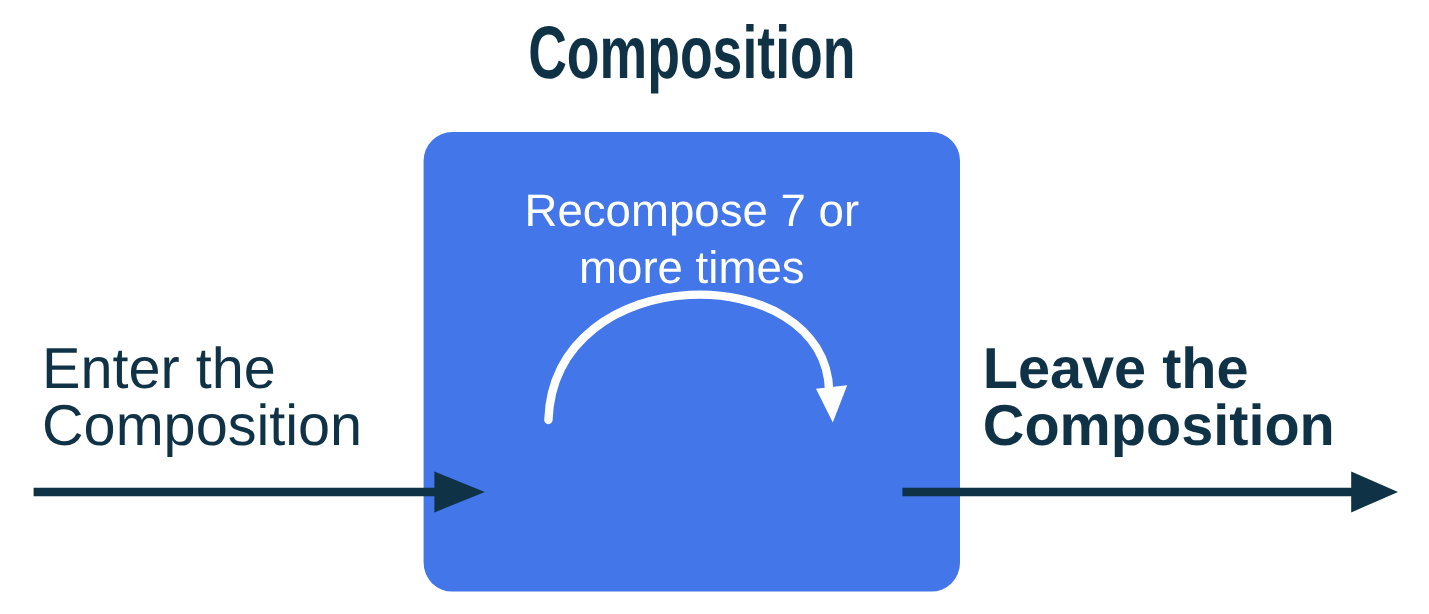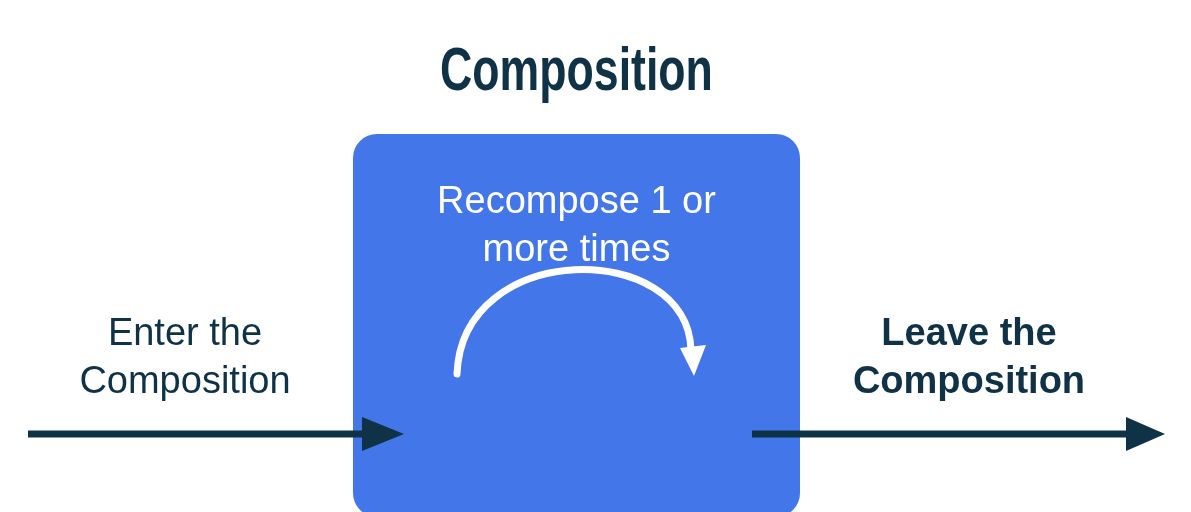--- a/index.html
+++ b/index.html
@@ -8,21 +8,21 @@
     --light-blue:#d3e9fb;
     --white:#ffffff;
     --background:#ffffff;
   }
   *{margin:0;padding:0;box-sizing:border-box;}
   html,body{background:var(--background);}
   body{
     font-family:"Liberation Sans","DejaVu Sans",sans-serif;
     width:1191px;height:512px;position:relative;overflow:hidden;
   }
-  .canvas{position:absolute;inset:0;width:1191px;height:388px;background:var(--background);margin-top:24px;}
+  .canvas{position:absolute;inset:0;width:1191px;height:388px;background:var(--background);}
 
   .diagram-title{
     position:absolute;left:353px;top:14px;width:447px;
     text-align:center;
     font-size:62px;font-weight:bold;line-height:62px;
     color:var(--navy);
     transform:scaleX(.72);transform-origin:50% 50%;
     white-space:nowrap;
   }
 
@@ -41,22 +41,22 @@
     position:absolute;left:405px;top:371px;width:347px;height:79px;
     background:var(--light-blue);border-radius:10px;
     display:flex;align-items:center;justify-content:center;
   }
   .composable-label{
     color:var(--navy);font-size:38px;line-height:79px;white-space:nowrap;
   }
 
   .side-label{
     position:absolute;top:284px;width:300px;
-    text-align:center;color:var(--navy);
-    font-size:38px;line-height:48px;white-space:pre-line;
+    color:var(--navy);
+    font-size:48px;line-height:48px;white-space:pre-line;
   }
   .side-label.enter{left:35px;}
   .side-label.leave{left:819px;font-weight:bold;}
 
   svg.overlay{
     position:absolute;left:0;top:0;width:1191px;height:512px;
     pointer-events:none;
   }
   .flow-line{stroke:var(--navy);stroke-width:7;}
   .flow-head{fill:var(--navy);stroke:none;}
@@ -64,21 +64,21 @@
   .arc-head{fill:var(--white);stroke:none;}
 </style>
 </head>
 <body>
 
 <div class="canvas">
 
   <div class="diagram-title">Composition</div>
 
   <div class="comp-box">
-    <div class="recompose-label">Recompose 1 or
+    <div class="recompose-label">Recompose 7 or
 more times</div>
   </div>
 
 
   <div class="side-label enter">Enter the
 Composition</div>
 
   <div class="side-label leave">Leave the
 Composition</div>
 

